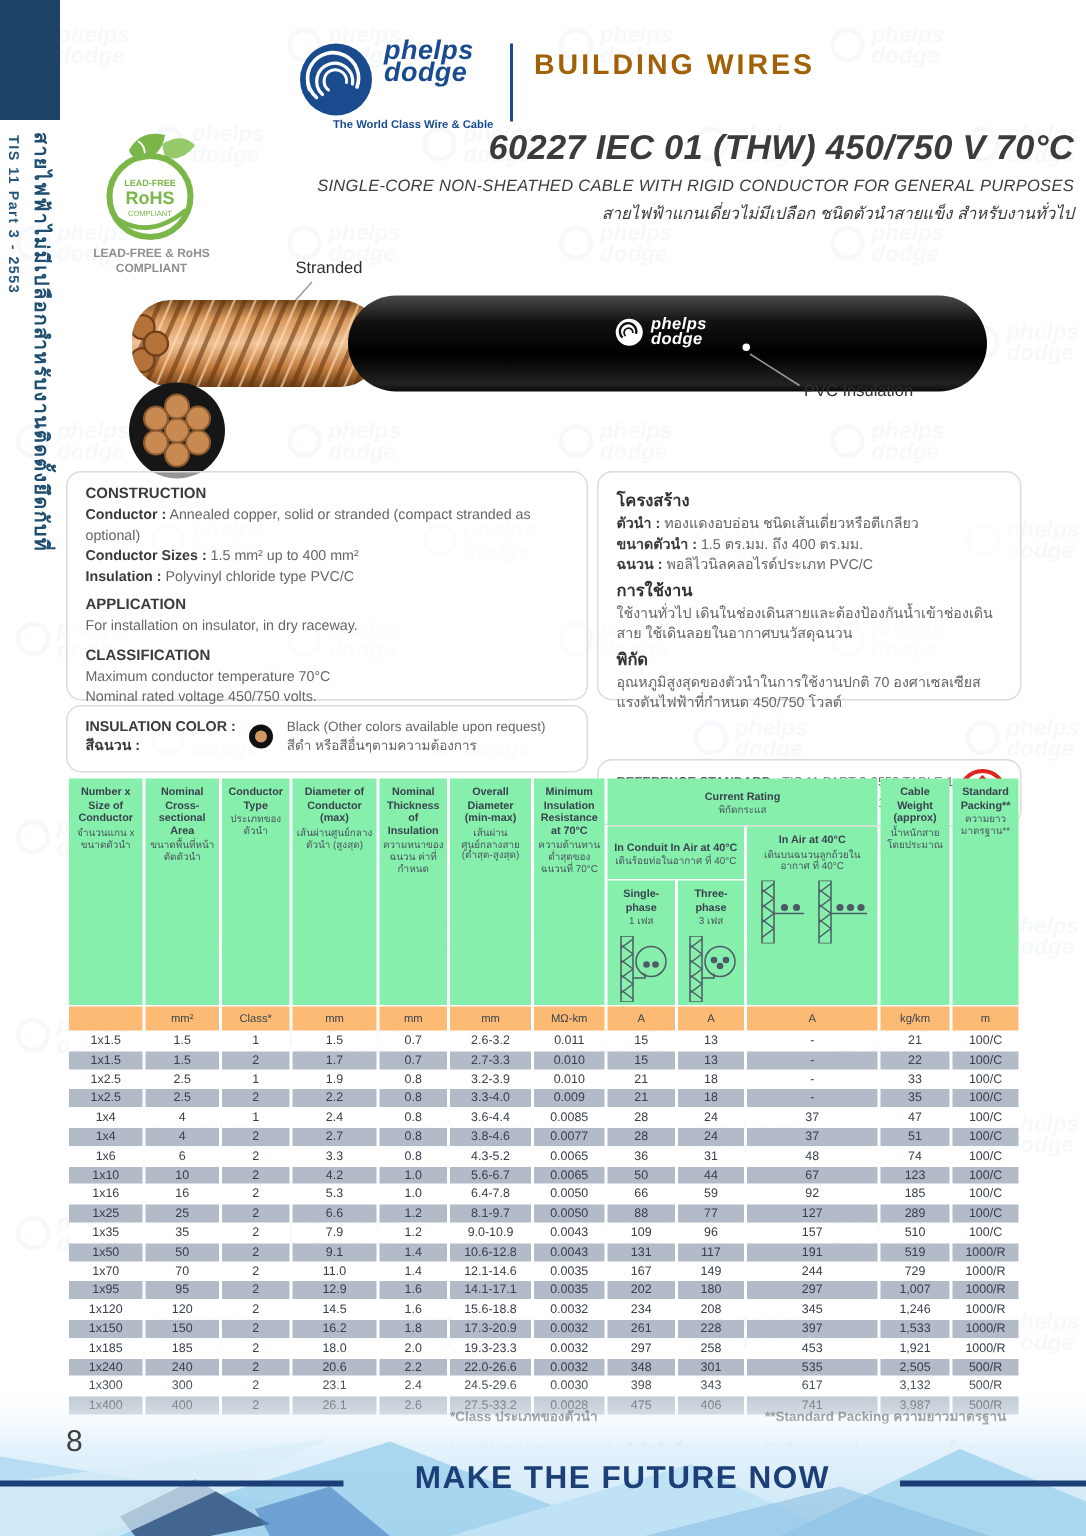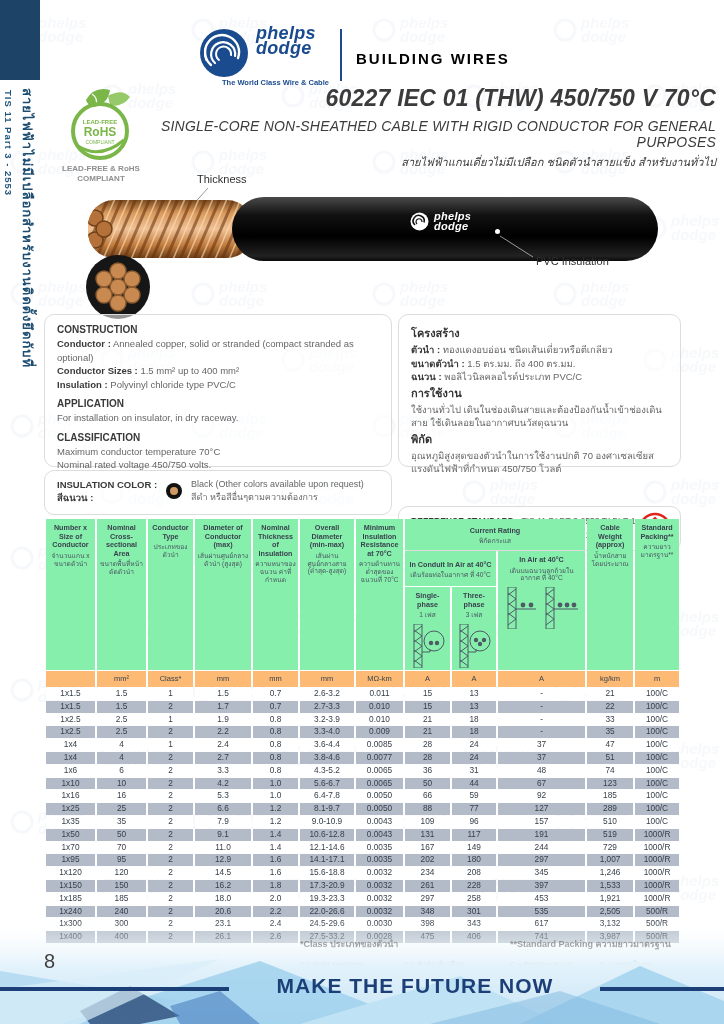--- a/index.html
+++ b/index.html
@@ -16,31 +16,31 @@
              font-size:13px;font-weight:bold;color:#1d4d70;letter-spacing:1px;}
   .side-tis{left:3px;top:90px;writing-mode:vertical-rl;text-orientation:mixed;
             font-size:9.5px;font-weight:bold;color:#23567c;letter-spacing:1px;}
 
   
   .brand-block{left:198px;top:26px;width:420px;height:64px;}
   .brand-text{position:absolute;left:58px;top:0px;font-style:italic;font-weight:bold;
               font-size:18px;line-height:15px;color:#1a4b8f;letter-spacing:.3px;}
   .brand-tag{position:absolute;left:24px;top:52px;font-size:7.5px;font-weight:bold;color:#1a4b8f;}
   .brand-divider{position:absolute;left:142px;top:3px;width:2px;height:52px;background:#1a4b8f;}
-  .brand-category{position:absolute;left:158px;top:24px;font-size:15px;font-weight:bold;
-                  color:#000000;letter-spacing:2px;}
+  .brand-category{position:absolute;left:158px;top:7px;font-size:19px;font-weight:bold;
+                  color:#a16207;letter-spacing:2px;}
 
   
   .rohs-caption{left:40px;top:164px;width:122px;text-align:center;font-size:8px;
                 font-weight:bold;color:#8f8f8f;line-height:10px;}
 
   
   .title-block{right:8px;top:85px;width:600px;text-align:right;font-style:italic;}
   .title-main{font-size:23px;font-weight:bold;color:#3b3b3c;letter-spacing:.2px;}
-  .title-sub-en{margin-top:6px;font-size:14px;color:#3c3c3c;letter-spacing:.2px;}
+  .title-sub-en{margin-top:6px;font-size:11px;color:#3c3c3c;letter-spacing:.2px;}
   .title-sub-th{margin-top:3px;font-size:11px;color:#3c3c3c;}
 
   
   .fig-label{font-size:11px;color:#2f2f2f;}
   .lead-line{stroke:#9a9a9a;stroke-width:1;}
   .tube{left:232px;top:197px;width:426px;height:64px;border-radius:32px;
         background:linear-gradient(180deg,#4a4a4a 0%,#111 28%,#000 62%,#222 92%,#0a0a0a 100%);}
   .tube-logo{position:absolute;left:178px;top:14px;display:flex;align-items:center;gap:5px;}
   .tube-logo-text{font-style:italic;font-weight:bold;font-size:11px;line-height:10px;
                   color:#fff;letter-spacing:.3px;}
@@ -153,21 +153,21 @@
     <div>LEAD-FREE &amp; RoHS</div>
     <div>COMPLIANT</div>
   </div>
 
   <div class="abs title-block">
     <div class="title-main">60227 IEC 01 (THW) 450/750 V 70°C</div>
     <div class="title-sub-en">SINGLE-CORE NON-SHEATHED CABLE WITH RIGID CONDUCTOR FOR GENERAL PURPOSES</div>
     <div class="title-sub-th">สายไฟฟ้าแกนเดี่ยวไม่มีเปลือก ชนิดตัวนำสายแข็ง สำหรับงานทั่วไป</div>
   </div>
 
-  <div class="abs fig-label" style="left:197px;top:173px">Thickness</div>
+  <div class="abs fig-label" style="left:197px;top:173px">Stranded</div>
   <svg class="abs" style="left:170px;top:186px" width="45" height="34">
     <line class="lead-line" x1="38" y1="2" x2="12" y2="31"></line>
   </svg>
 
   <svg class="abs" style="left:88px;top:200px" width="165" height="58" viewBox="0 0 165 58">
     <defs>
       <linearGradient id="cop" x1="0" y1="0" x2="0" y2="1">
         <stop offset="0" stop-color="#7a4a1f"></stop>
           <stop offset="0.22" stop-color="#d9995c"></stop>
         <stop offset="0.5" stop-color="#f0c296"></stop>

